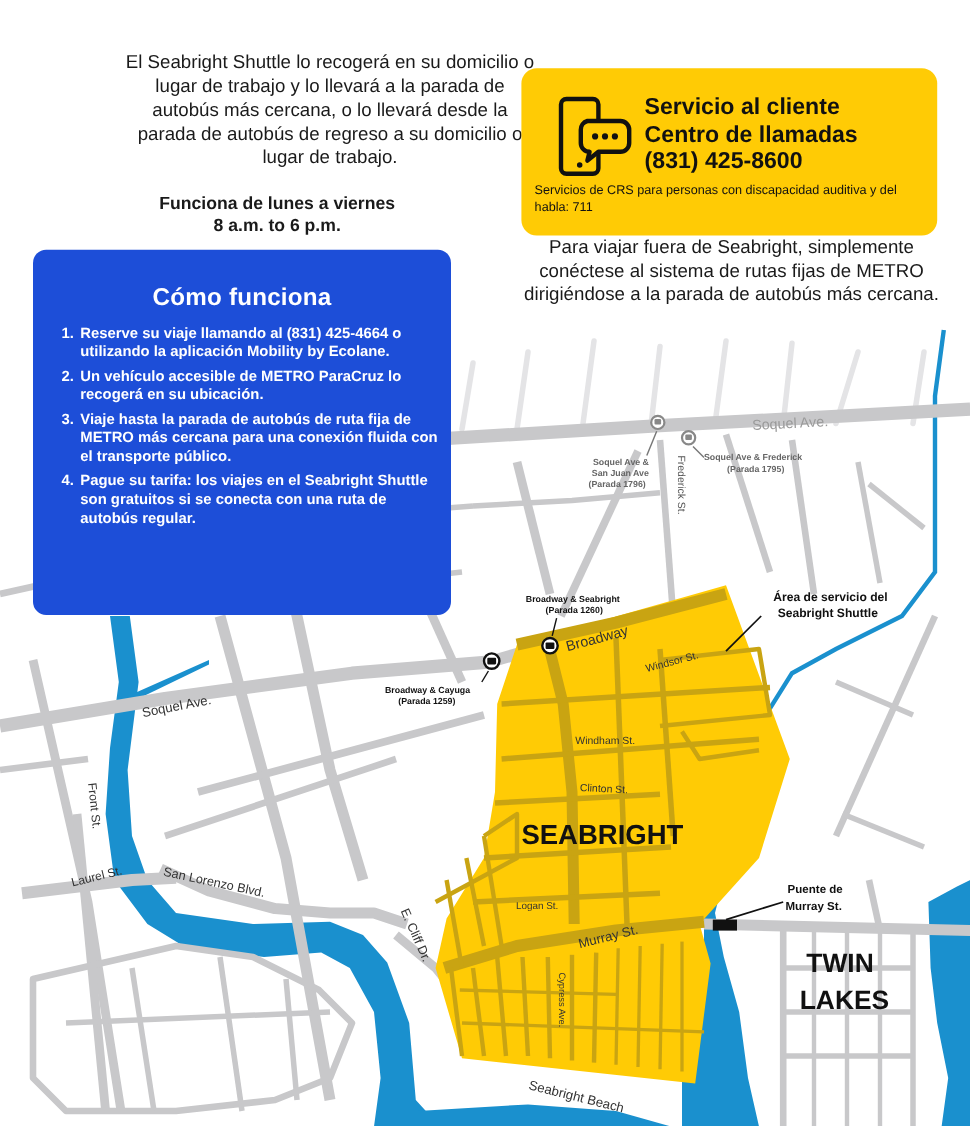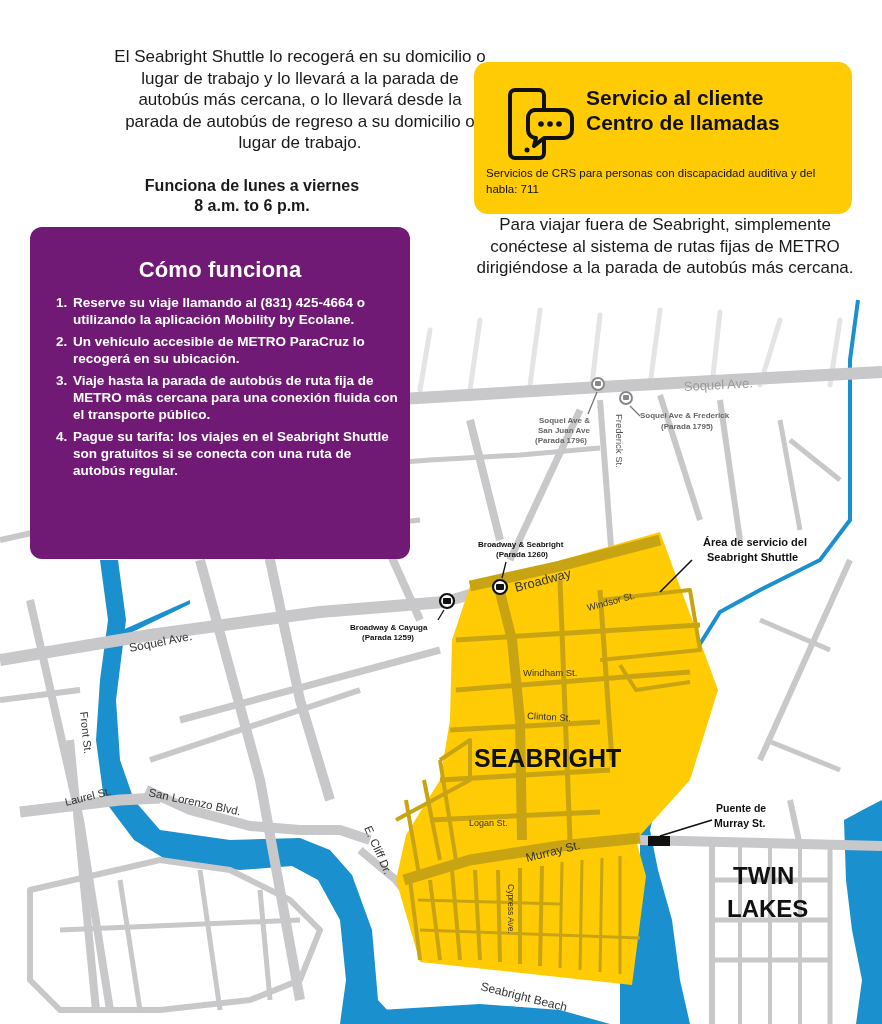--- a/index.html
+++ b/index.html
@@ -37,21 +37,21 @@
     font-weight: normal; font-size: 11.5px; line-height: 15.5px; color: #111;
   }
 
   .outside {
     position: absolute; left: 470px; top: 214px; width: 390px;
     text-align: center; font-size: 17px; line-height: 21.5px;
   }
 
   .howto {
     position: absolute; left: 30px; top: 227px; width: 380px; height: 332px;
-    background: #701a75; border-radius: 12px; color: #ffffff;
+    background: #1d4ed8; border-radius: 12px; color: #ffffff;
   }
   .howto h2 {
     margin: 0; position: absolute; left: 0; top: 30px; width: 100%;
     text-align: center; font-size: 22px; font-weight: bold; letter-spacing: 0.2px;
   }
   .howto ol {
     position: absolute; left: 10px; top: 62px; margin: 0; padding: 0 0 0 26px;
     width: 340px; font-weight: bold; font-size: 13.5px; line-height: 17px;
   }
   .howto li { margin: 5px; padding-left: 2px; }
@@ -248,20 +248,21 @@
     <rect x="6" y="4" width="34" height="68" rx="5" fill="none" stroke="#111" stroke-width="4"></rect>
     <circle cx="23" cy="64" r="2.5" fill="#111"></circle>
     <path d="M30 24 H60 a8 8 0 0 1 8 8 V44 a8 8 0 0 1 -8 8 H40 L30 60 L32 52 a8 8 0 0 1 -8 -8 V32 a8 8 0 0 1 6 -8 Z" fill="#FFCB05" stroke="#111" stroke-width="4" stroke-linejoin="round"></path>
     <circle cx="37" cy="38" r="2.8" fill="#111"></circle>
     <circle cx="46" cy="38" r="2.8" fill="#111"></circle>
     <circle cx="55" cy="38" r="2.8" fill="#111"></circle>
   </svg>
   <div class="lines">
     <div>Servicio al cliente</div>
     <div>Centro de llamadas</div>
+    <div>(831) 425-8600</div>
   </div>
   <div class="crs">Servicios de CRS para personas con discapacidad auditiva y del habla: 711</div>
 </div>
 
 <div class="outside">Para viajar fuera de Seabright, simplemente conéctese al sistema de rutas fijas de METRO dirigiéndose a la parada de autobús más cercana.</div>
 
 <div class="howto">
   <h2>Cómo funciona</h2>
   <ol>
     <li>Reserve su viaje llamando al (831) 425-4664 o utilizando la aplicación Mobility by Ecolane.</li>

